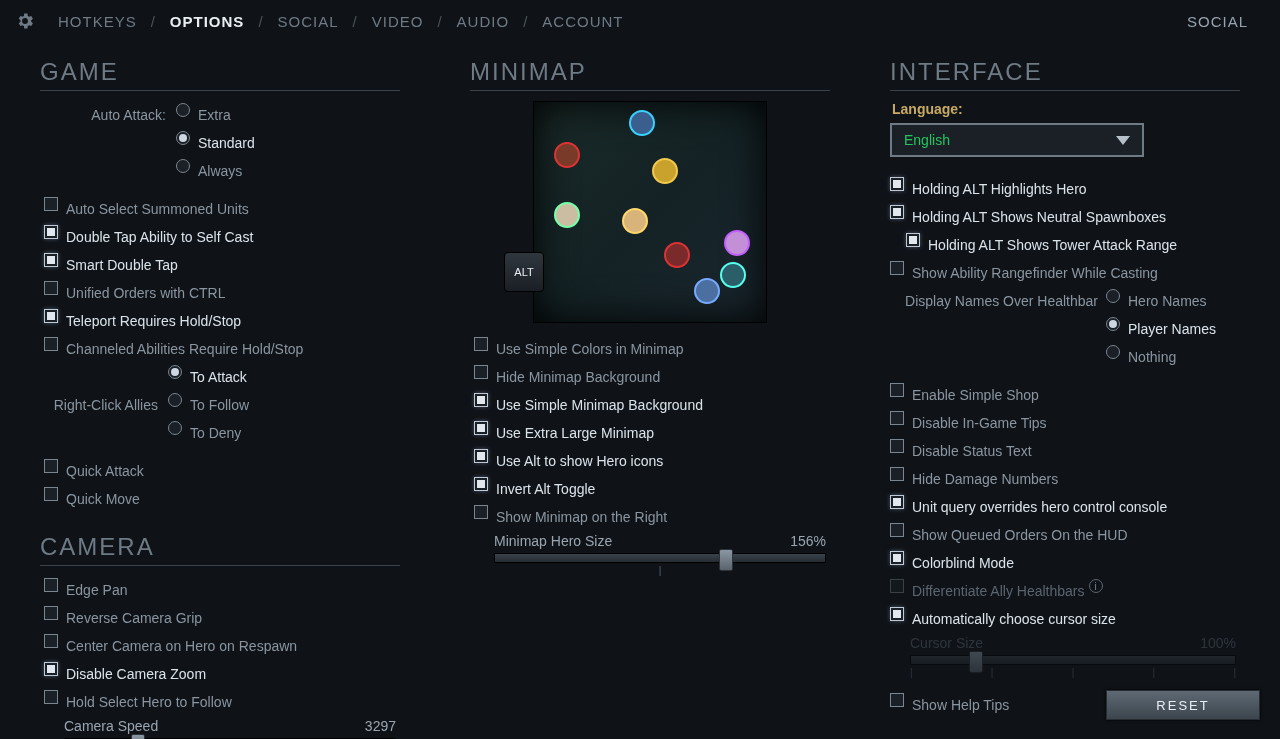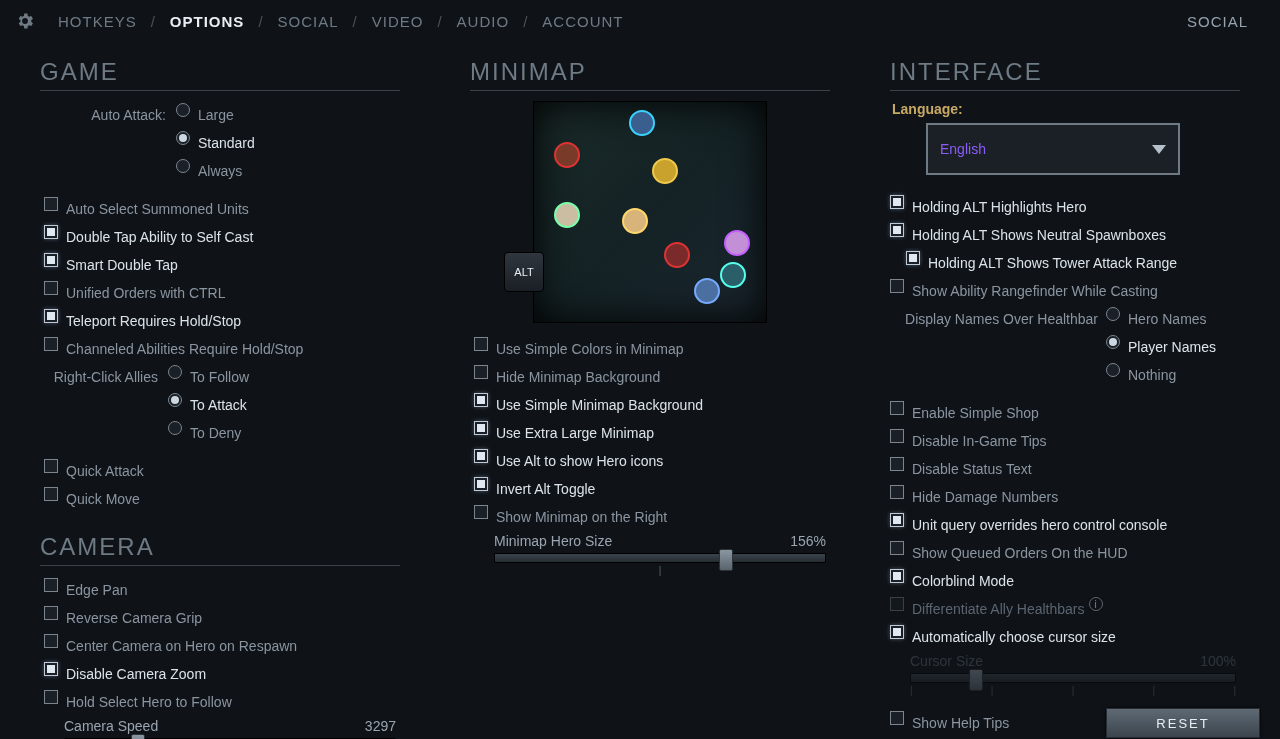--- a/index.html
+++ b/index.html
@@ -79,23 +79,23 @@
   }
   .hero-dot { position:absolute; width:26px; height:26px; border-radius:50%; border:2px solid; }
   .alt-key {
     position:absolute; left:-30px; top:150px; width:40px; height:40px;
     background:linear-gradient(#2f363d,#1a1f25); border:1px solid #000; border-radius:4px;
     display:flex; align-items:center; justify-content:center; font-size:11px; color:#e8eef3;
   }
 
   .lang-label { color:#c8a964; font-weight:600; padding:0 0 6px 2px; }
   .dropdown {
-    width: 254px; height:52px; border:2px solid #6e7a84; background:#1a2026;
+    width: 254px; height:34px; border:2px solid #6e7a84; background:#1a2026;
     display:flex; align-items:center; justify-content:space-between; padding:0 12px;
-    color:#8b5cf6; cursor:pointer; margin-bottom:18px;margin-left:36px;
+    color:#22c55e; cursor:pointer; margin-bottom:18px;
   }
   .chev-down { width:0;height:0;border-left:7px solid transparent;border-right:7px solid transparent;border-top:9px solid #b6c0c9; }
 
   .info-icon { display:inline-block; width:14px;height:14px;border:1px solid #5b6570;border-radius:50%;font-size:10px;line-height:13px;text-align:center;color:#7a8590;margin-left:4px; }
   .dim { color:#5b6570; }
 
   .reset-btn {
     width:154px; height:30px; background:linear-gradient(#5e6974,#3c454d);
     border:1px solid #272d33; color:#e8eef3; letter-spacing:2px; font-size:13px;
     display:flex;align-items:center;justify-content:center; cursor:pointer; box-shadow:0 0 3px #000;
@@ -133,21 +133,21 @@
 </div>
 
 <div class="columns">
 
   <div class="col left">
     <div class="section-title">GAME</div>
 
     <div class="row">
         <span class="lbl-right">Auto Attack:</span>
       <span class="radio"></span>
-        <span class="opt-label">Large</span>
+        <span class="opt-label">Extra</span>
       </div>
     <div class="row">
         <span class="lbl-right"></span>
       <span class="radio checked"></span>
         <span class="opt-label on">Standard</span>
       </div>
     <div class="row">
         <span class="lbl-right"></span>
       <span class="radio"></span>
         <span class="opt-label">Always</span>
@@ -173,28 +173,28 @@
     <div class="row">
         <span class="checkbox checked"></span>
         <span class="opt-label on">Teleport Requires Hold/Stop</span>
       </div>
     <div class="row">
         <span class="checkbox"></span>
         <span class="opt-label">Channeled Abilities Require Hold/Stop</span>
       </div>
 
     <div class="row">
-        <span class="lbl-right" style="width:124px">Right-Click Allies</span>
-      <span class="radio"></span>
-        <span class="opt-label">To Follow</span>
-      </div>
-    <div class="row">
         <span class="lbl-right" style="width:124px"></span>
       <span class="radio checked"></span>
         <span class="opt-label on">To Attack</span>
+      </div>
+    <div class="row">
+        <span class="lbl-right" style="width:124px">Right-Click Allies</span>
+      <span class="radio"></span>
+        <span class="opt-label">To Follow</span>
       </div>
     <div class="row">
         <span class="lbl-right" style="width:124px"></span>
       <span class="radio"></span>
         <span class="opt-label">To Deny</span>
       </div>
 
     <div class="spacer"></div>
     <div class="row">
         <span class="checkbox"></span>

